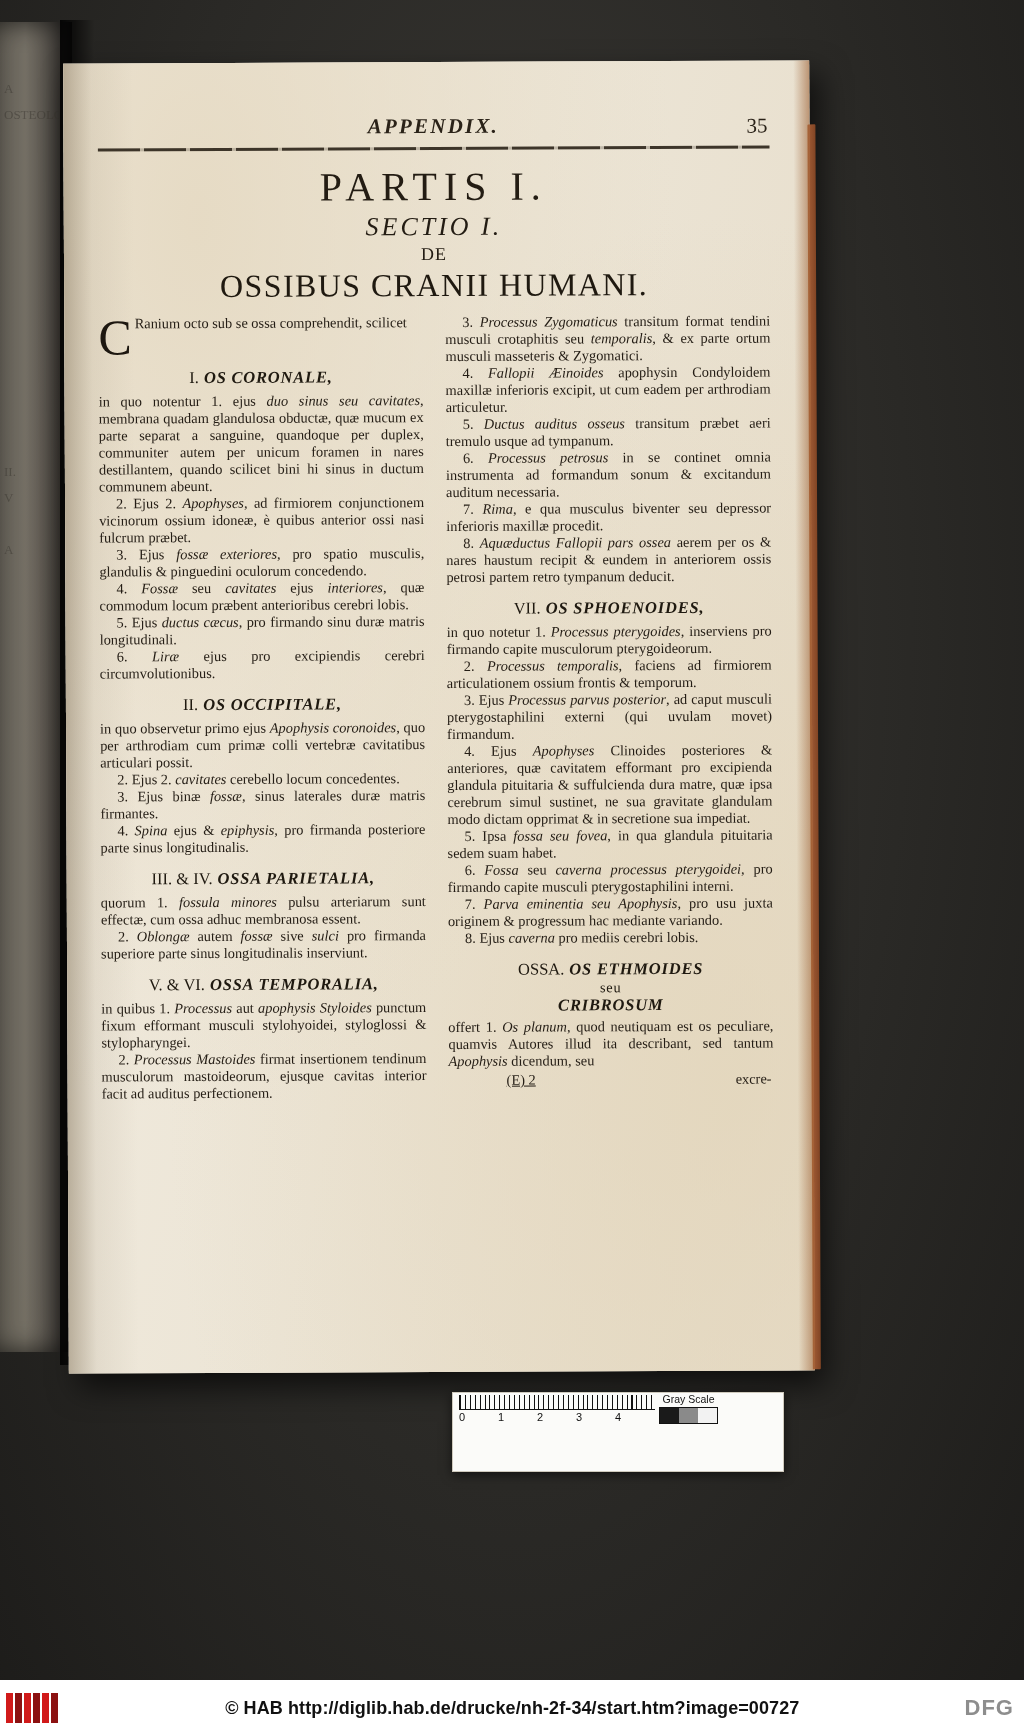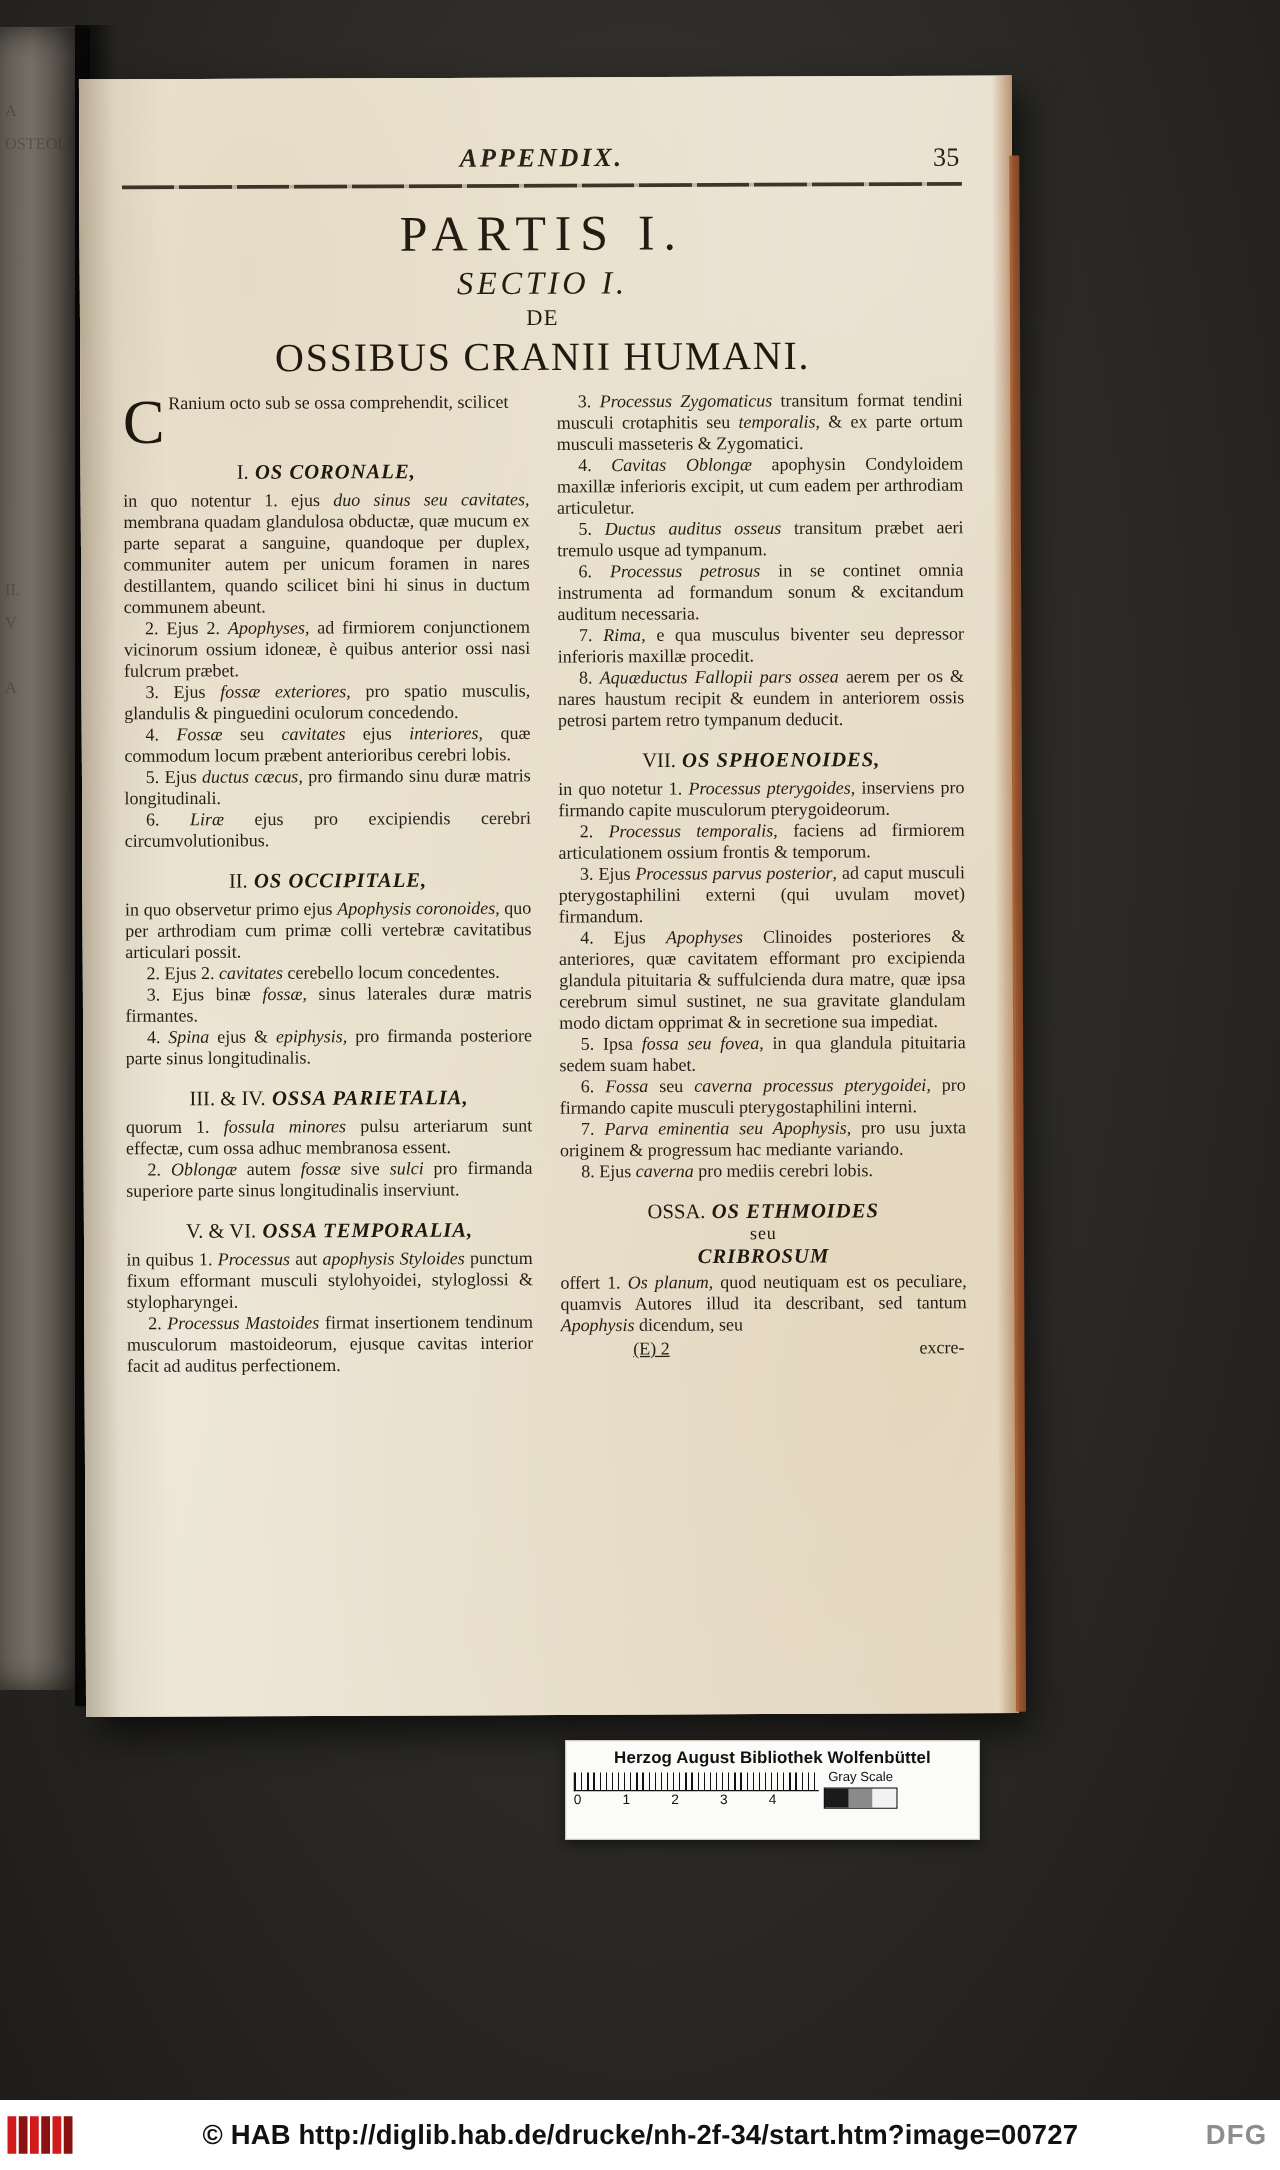--- a/index.html
+++ b/index.html
@@ -170,21 +170,21 @@
   .gs .patches i{display:block;width:19px;height:15px;}
   
   #footbar{
     position:absolute;left:0;bottom:0;width:1024px;height:56px;
     background:#ffffff;z-index:7;display:flex;align-items:center;
     font-family:"Liberation Sans", sans-serif;
   }
   #footbar .colorbars{display:flex;margin-left:6px;}
   #footbar .colorbars i{display:block;width:7px;height:30px;margin-right:2px;}
   #footbar .credit{
-    flex:1;text-align:center;font-size:22px;color:#111;font-weight:bold;
+    flex:1;text-align:center;font-size:18px;color:#111;font-weight:bold;
     letter-spacing:.1px;
   }
   #dfg{
     margin-right:10px;font-size:22px;font-weight:bold;color:#8d8d8d;
     letter-spacing:1px;font-family:"Liberation Sans",sans-serif;
   }
 </style>
 </head>
 <body>
 
@@ -258,21 +258,21 @@
           <div class="hd">
             <span class="rom">V. &amp; VI.</span>
             <span>OSSA TEMPORALIA,</span>
           </div>
           <p>in quibus 1. <span class="it">Processus</span> aut <span class="it">apophysis Styloides</span> punctum fixum efformant musculi stylohyoidei, styloglossi &amp; stylopharyngei.</p>
           <p class="ind">2. <span class="it">Processus</span> <span class="it">Mastoides</span> firmat insertionem tendinum musculorum mastoideorum, ejusque cavitas interior facit ad auditus perfectionem.</p>
         </div>
 
         <div class="col">
           <p class="ind">3. <span class="it">Processus</span> <span class="it">Zygomaticus</span> transitum format tendini musculi crotaphitis seu <span class="it">temporalis</span>, &amp; ex parte ortum musculi masseteris &amp; Zygomatici.</p>
-          <p class="ind">4. <span class="it">Cavitas Oblongæ</span> apophysin Condyloidem maxillæ inferioris excipit, ut cum eadem per arthrodiam articuletur.</p>
+          <p class="ind">4. <span class="it">Fallopii Æinoides</span> apophysin Condyloidem maxillæ inferioris excipit, ut cum eadem per arthrodiam articuletur.</p>
           <p class="ind">5. <span class="it">Ductus auditus osseus</span> transitum præbet aeri tremulo usque ad tympanum.</p>
           <p class="ind">6. <span class="it">Processus</span> <span class="it">petrosus</span> in se continet omnia instrumenta ad formandum sonum &amp; excitandum auditum necessaria.</p>
           <p class="ind">7. <span class="it">Rima</span>, e qua musculus biventer seu depressor inferioris maxillæ procedit.</p>
           <p class="ind">8. <span class="it">Aquæductus Fallopii pars ossea</span> aerem per os &amp; nares haustum recipit &amp; eundem in anteriorem ossis petrosi partem retro tympanum deducit.</p>
 
           <div class="hd">
             <span class="rom">VII.</span>
             <span>OS SPHOENOIDES,</span>
           </div>
           <p>in quo notetur 1. <span class="it">Processus</span> <span class="it">pterygoides</span>, inserviens pro firmando capite musculorum pterygoideorum.</p>
@@ -297,21 +297,20 @@
             <span class="catch">excre-</span>
           </div>
         </div>
 
       </div>
     </div>
   </div>
 </div>
 
 <div id="target">
-  <div class="lib">Herzog August Bibliothek Wolfenbüttel</div>
   <div class="body">
     <div class="ruler">
       <div class="ticks"></div>
       <div class="nums">
         <span>0</span>
         <span>1</span>
         <span>2</span>
         <span>3</span>
         <span>4</span>
       </div>

